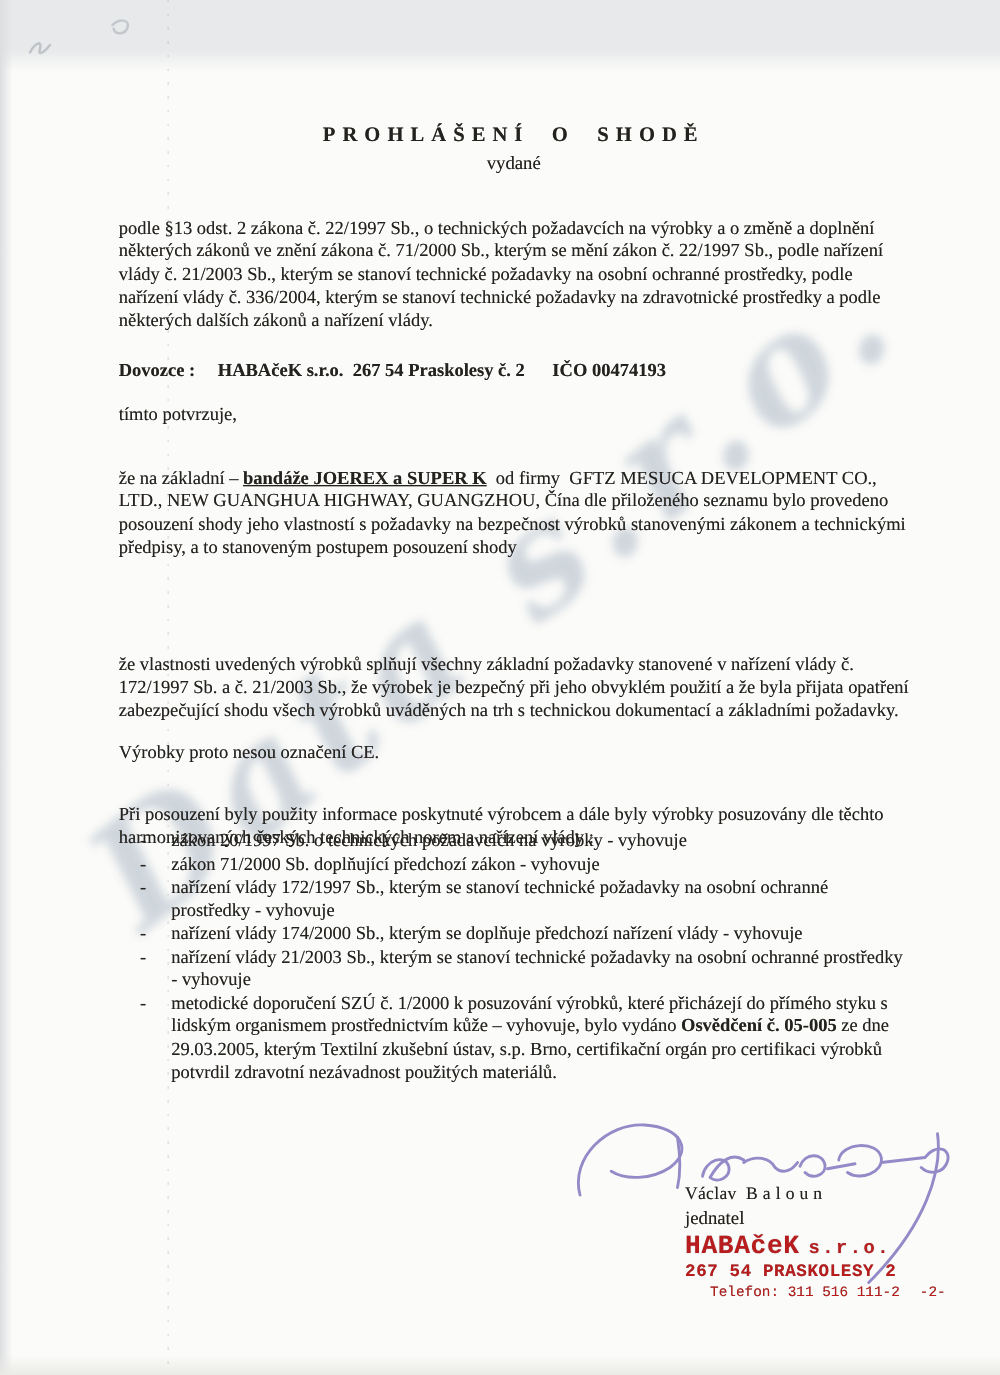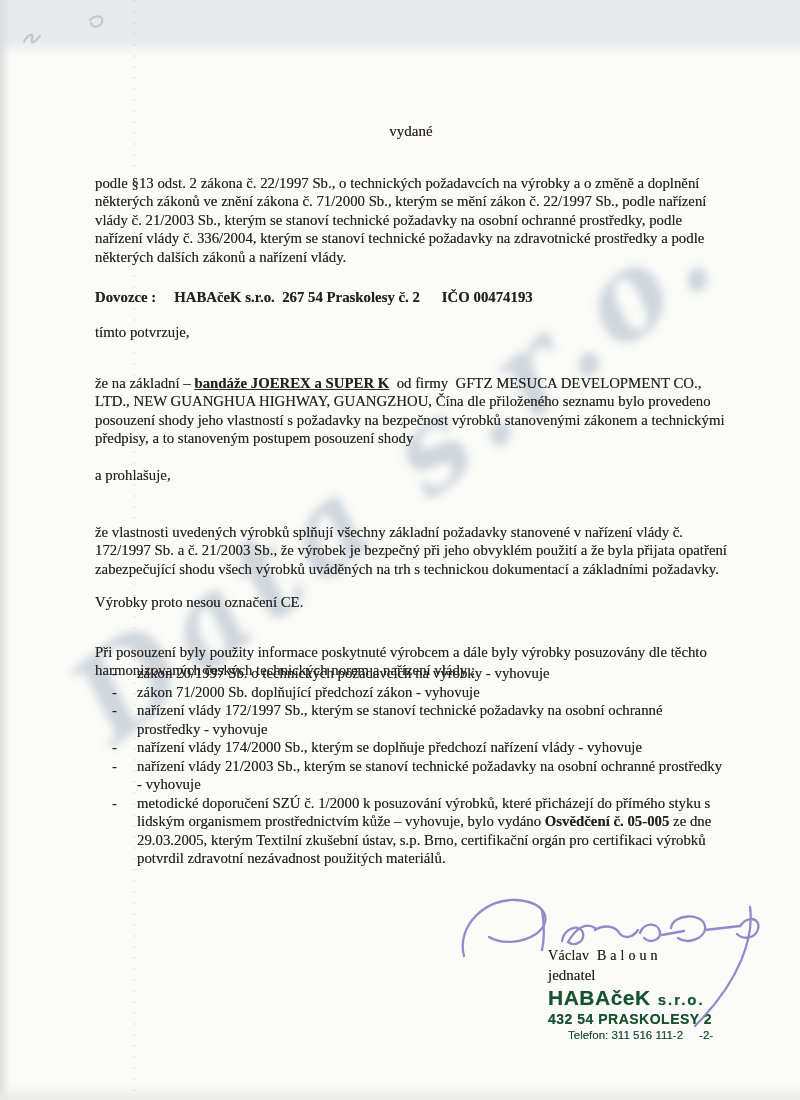--- a/index.html
+++ b/index.html
@@ -41,21 +41,21 @@
   .assess-intro{top:628px;}
   .norms{top:664px;margin:0;padding:0;list-style:none;}
   .norms li{position:relative;padding-left:42px;margin:0;}
   .norms li::before{content:"-";position:absolute;left:17px;top:0;}
   .bold{font-weight:bold;}
   .place-date{top:949px;}
   
   .signer{position:absolute;left:548px;top:948px;z-index:2;width:240px;}
   .signer-name{font-size:14px;letter-spacing:.02em;}
   .signer-role{font-size:15px;margin-top:3px;}
-  .stamp{font-family:Liberation Sans, sans-serif;color:#14532d;text-shadow:0 0 .8px rgba(143,139,156,.8);}
+  .stamp{font-family:Liberation Mono, monospace;color:#b91c1c;text-shadow:0 0 .8px rgba(143,139,156,.8);}
   .stamp-co{margin-top:2px;font-size:21px;font-weight:bold;letter-spacing:.5px;}
   .stamp-co .sro{font-size:15px;font-weight:bold;letter-spacing:2px;margin-left:7px;}
   .stamp-addr{font-size:14px;font-weight:bold;letter-spacing:.5px;margin-top:1px;}
   .stamp-phone{font-size:11.5px;margin-top:2px;margin-left:20px;}
   .stamp-phone .pgmark{margin-left:16px;}
   .signature-svg{position:absolute;left:450px;top:878px;z-index:3;pointer-events:none;}
 </style>
 </head>
 <body>
 
@@ -68,32 +68,32 @@
 
   <svg class="pencil-marks" width="110" height="50" viewBox="0 0 110 50">
     <path d="M6,34 C10,26 16,24 14,31 C12,38 18,33 22,28" fill="none" stroke="#b6bac0" stroke-width="2" stroke-linecap="round"></path>
     <path d="M72,12 C78,6 86,8 84,14 C82,20 74,20 73,15" fill="none" stroke="#bcc0c6" stroke-width="2" stroke-linecap="round"></path>
   </svg>
 
   <div class="watermark">Data s.r.o.</div>
 
   <div class="doc">
 
+    <h1 class="abs center title t">PROHLÁŠENÍ O SHODĚ</h1>
 
     <div class="abs center subtitle t">vydané</div>
 
     <p class="abs p-intro t">podle §13 odst. 2 zákona č. 22/1997 Sb., o technických požadavcích na výrobky a o změně a doplnění některých zákonů ve znění zákona č. 71/2000 Sb., kterým se mění zákon č. 22/1997 Sb., podle nařízení vlády č. 21/2003 Sb., kterým se stanoví technické požadavky na osobní ochranné prostředky, podle nařízení vlády č. 336/2004, kterým se stanoví technické požadavky na zdravotnické prostředky a podle některých dalších zákonů a nařízení vlády.</p>
 
     <div class="abs importer t"><span class="gap1">Dovozce :</span><span class="gap2">HABAčeK s.r.o.  267 54 Praskolesy č. 2</span><span>IČO 00474193</span></div>
 
     <div class="abs confirm-lead t">tímto potvrzuje,</div>
 
     <p class="abs products t"><span>že na základní – </span><span class="hl">bandáže JOEREX a SUPER K</span><span>  od firmy  GFTZ MESUCA DEVELOPMENT CO., LTD., NEW GUANGHUA HIGHWAY, GUANGZHOU, Čína dle přiloženého seznamu bylo provedeno posouzení shody jeho vlastností s požadavky na bezpečnost výrobků stanovenými zákonem a technickými předpisy, a to stanoveným postupem posouzení shody</span></p>
 
-    <div class="abs declare-lead t">a prohlašuje,</div>
 
     <p class="abs declaration t">že vlastnosti uvedených výrobků splňují všechny základní požadavky stanovené v nařízení vlády č. 172/1997 Sb. a č. 21/2003 Sb., že výrobek je bezpečný při jeho obvyklém použití a že byla přijata opatření zabezpečující shodu všech výrobků uváděných na trh s technickou dokumentací a základními požadavky.</p>
 
     <div class="abs ce-note t">Výrobky proto nesou označení CE.</div>
 
     <p class="abs assess-intro t">Při posouzení byly použity informace poskytnuté výrobcem a dále byly výrobky posuzovány dle těchto  harmonizovaných českých technických norem a nařízení vlády :</p>
 
     <ul class="abs norms">
       <li class="t">zákon 20/1997 Sb. o technických požadavcích na výrobky - vyhovuje</li>
       <li class="t">zákon 71/2000 Sb. doplňující předchozí zákon - vyhovuje</li>
@@ -104,21 +104,21 @@
     </ul>
 
 
   </div>
 
   <div class="signer">
     <div class="signer-name t">Václav  B a l o u n</div>
     <div class="signer-role t">jednatel</div>
     <div class="stamp">
       <div class="stamp-co"><span>HABAčeK</span><span class="sro">s.r.o.</span></div>
-      <div class="stamp-addr t">432 54 PRASKOLESY 2</div>
+      <div class="stamp-addr t">267 54 PRASKOLESY 2</div>
       <div class="stamp-phone t"><span>Telefon: 311 516 111-2</span><span class="pgmark">-2-</span></div>
     </div>
   </div>
 
   <svg class="signature-svg" width="322" height="165" viewBox="0 0 322 165">
     <g fill="none" stroke="#8b80c4" stroke-width="2.3" stroke-linecap="round" stroke-linejoin="round" opacity="0.92">
       <path d="M14,78 C6,48 36,20 66,22 C96,24 104,43 86,56 C71,66 50,66 39,59"></path>
       <path d="M92,32 C94,45 95,59 92,72"></path>
       <path d="M112,63 C114,50 130,45 133,55 C135,64 124,69 118,64 C126,50 136,44 145,50"></path>
       <path d="M145,52 C154,46 166,48 170,56 C176,62 184,58 188,52"></path>

